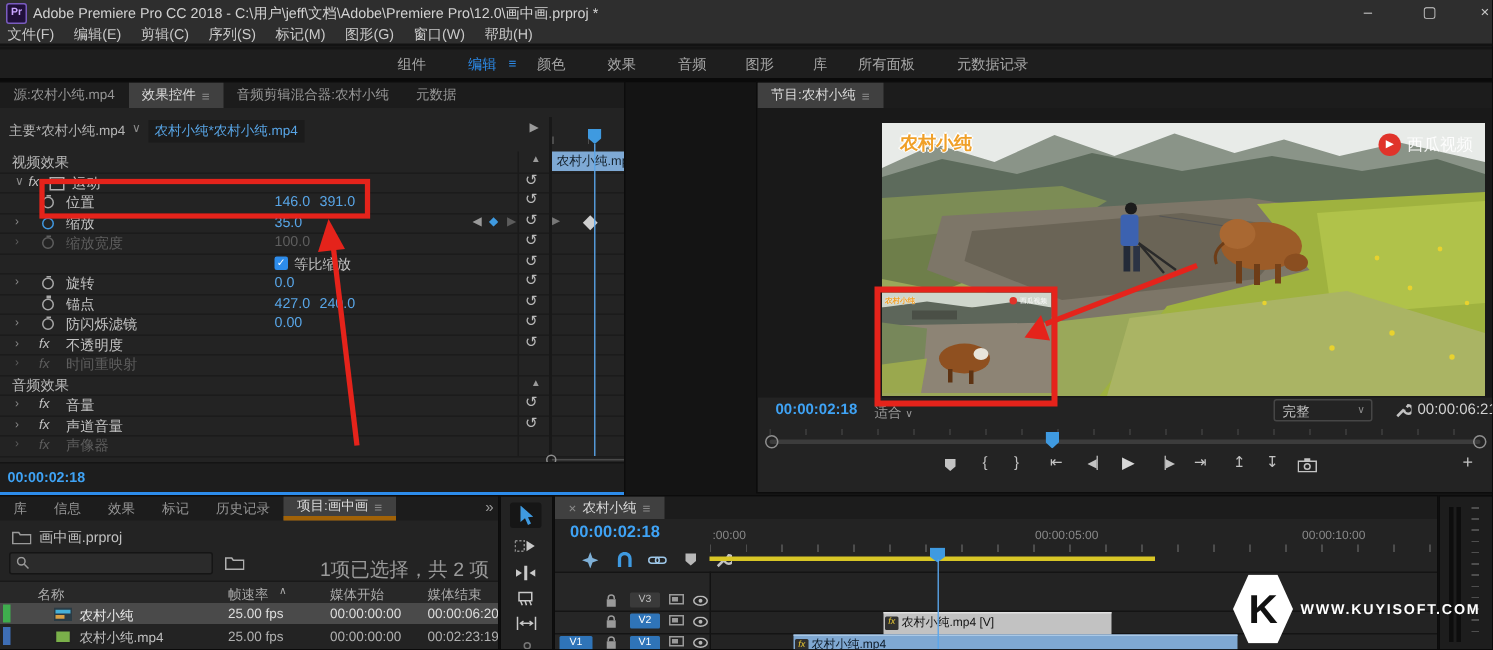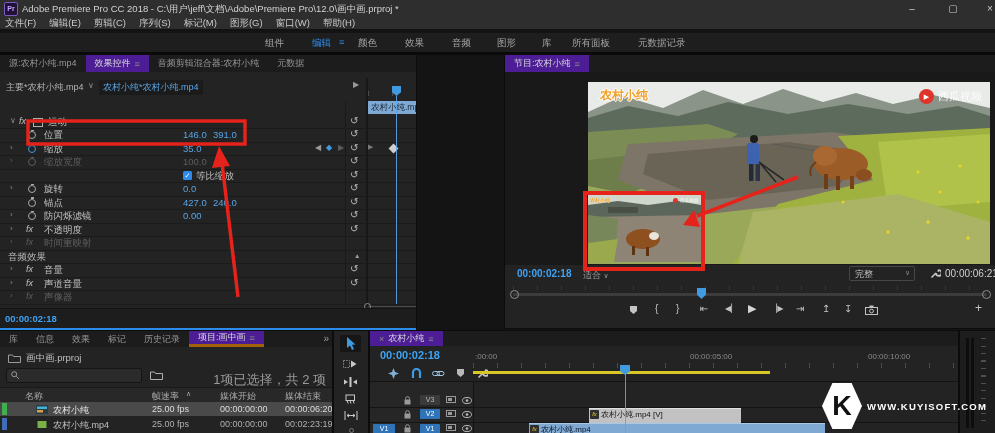--- a/index.html
+++ b/index.html
@@ -15,21 +15,21 @@
   .menubar{position:absolute;left:0;top:18px;width:995px;height:13px;background:#2e2e2e;
     border-bottom:2px solid #121212;display:flex;gap:13px;align-items:center;padding-left:5px;box-sizing:border-box}
   .menubar span{font-size:9.5px;color:#c9c9c9}
   .wsbar{position:absolute;left:0;top:33px;width:995px;height:19px;background:#1e1e1e;border-bottom:3px solid #0a0a0a;box-sizing:content-box}
   .ws{position:absolute;top:4px;font-size:9.5px;color:#a6a6a6;white-space:nowrap}
   .ws.on{color:#2d8ceb}
   
   .panel{position:absolute;background:#232323;overflow:hidden;outline:1px solid #0c0c0c}
   .tabsbar{position:absolute;left:0;top:0;width:100%;height:17px;background:#1c1c1c;display:flex;font-size:9px;color:#969696}
   .tab{display:flex;align-items:center;gap:4px;padding:0 9px;white-space:nowrap}
-  .tab.active{background:#4c1d95;color:#dadada}
+  .tab.active{background:#404040;color:#dadada}
   .mi{color:#8a8a8a;font-size:9px}
   
   .r{position:absolute;left:0;width:502px;height:13.5px;border-bottom:1px solid #1b1b1b;font-size:9.5px;color:#c3c3c3}
   .r .lbl{position:absolute;left:44px;top:1px;white-space:nowrap}
   .r .hlbl{position:absolute;left:8px;top:1px;color:#b8b8b8}
   .r .exp{position:absolute;left:10px;top:1px;color:#8a8a8a;font-size:8px}
   .r .fxi{position:absolute;left:26px;top:1px;font-style:italic;font-size:9px;color:#c3c3c3}
   .r .val{position:absolute;top:1px;color:#58a5e6}
   .r .v1{left:183px}.r .v2{left:213px}
   .r .rst{position:absolute;left:350px;top:0px;color:#b8b8b8;font-size:10px}
@@ -118,20 +118,24 @@
       <div class="tab">
           <span>元数据</span>
         </div>
     </div>
 
     <span class="abs" style="left:6px;top:26px;font-size:9px;color:#b5b5b5">主要*农村小纯.mp4</span>
     <span class="abs" style="left:88px;top:26px;font-size:8px;color:#8a8a8a">∨</span>
     <span class="abs" style="left:99px;top:25px;font-size:9px;color:#58a5e6;background:#1b1b1b;padding:1px 4px">农村小纯*农村小纯.mp4</span>
     <span class="abs" style="left:353px;top:25px;font-size:8px;color:#9a9a9a">▶</span>
 
+    <div class="r" style="top:46px">
+      <span class="hlbl">视频效果</span>
+      <span class="col">▲</span>
+    </div>
     <div class="r" style="top:59.5px">
       <span class="exp">∨</span>
       <span class="fxi" style="left:19px">fx</span>
       <span class="micon"></span>
       <span class="lbl" style="left:48px">运动</span>
       <span class="rst">↺</span>
     </div>
     <div class="r" style="top:73px">
       <span class="sw"></span>
       <span class="lbl">位置</span>

